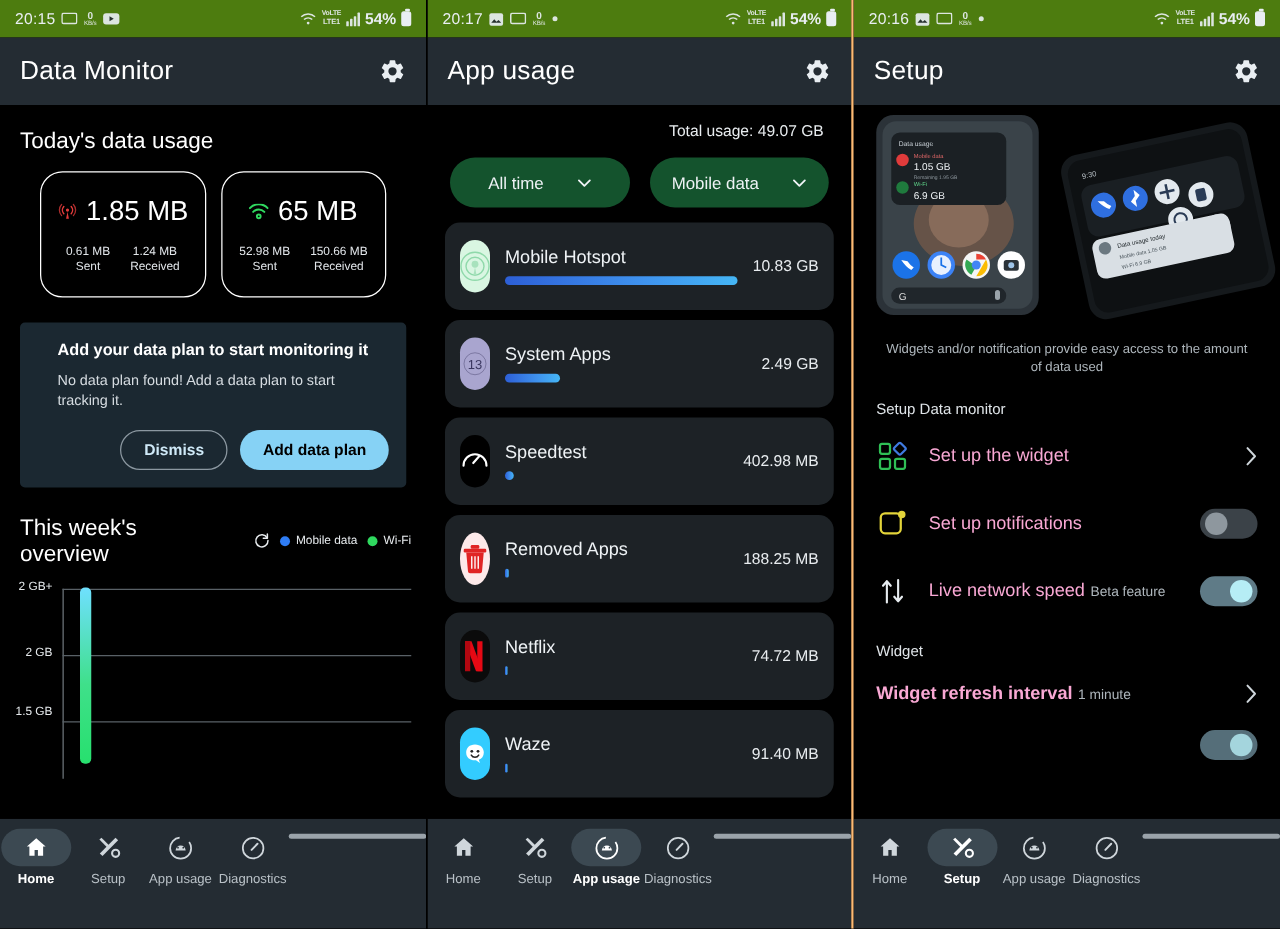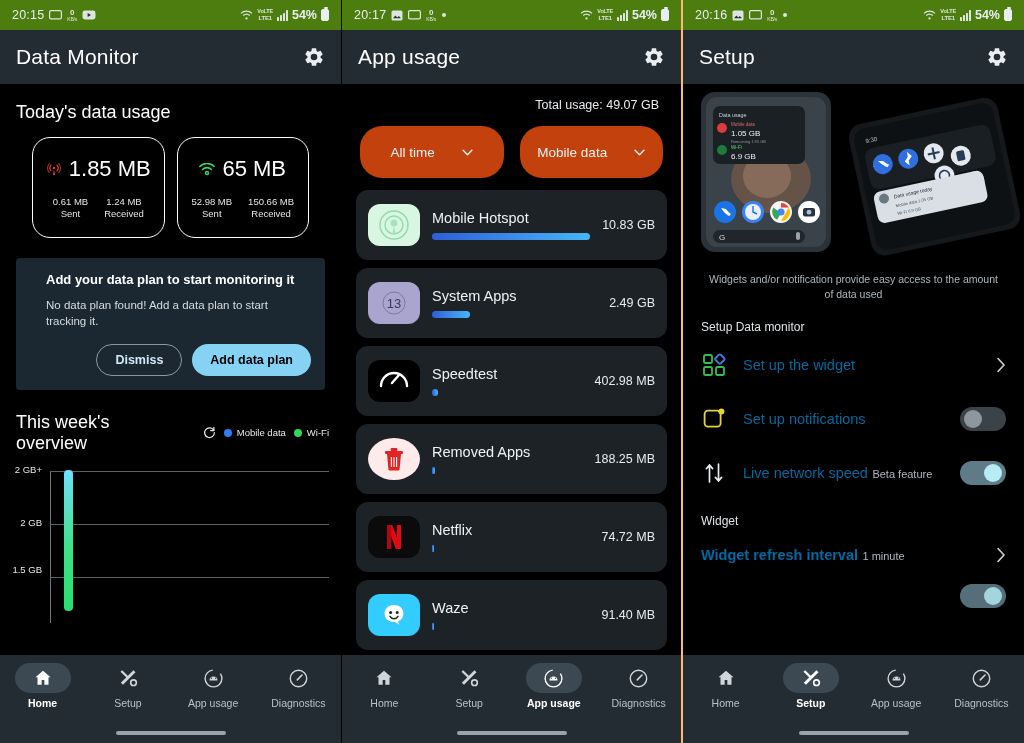--- a/index.html
+++ b/index.html
@@ -141,34 +141,34 @@
     background: linear-gradient(180deg, #6fe0ff 0%, #3fe08a 55%, #27e06e 100%);
   }
 
   
   .total-usage {
     color: #e8ecef; font-size: 12.5px; text-align: right;
     padding: 14px 22px 0 0;
   }
   .filters { display: flex; gap: 16px; padding: 14px 18px 0 18px; }
   .chip {
-    flex: 1 1 0; background: #c2410c; border: none; border-radius: 22px;
-    height: 52px; display: flex; align-items: center; justify-content: center;
+    flex: 1 1 0; background: #14532d; border: none; border-radius: 22px;
+    height: 40px; display: flex; align-items: center; justify-content: center;
     gap: 27px; color: #eef2f5; font-size: 13.5px; font-family: inherit; cursor: pointer;
   }
   .chev { width: 11px; height: 7px; }
 
   .applist { padding: 12px 14px 0 14px; display: flex; flex-direction: column; gap: 8px; }
   .approw {
     background: #1d2226; border-radius: 12px; height: 70px;
     display: flex; align-items: center; padding: 0 12px; gap: 12px; cursor: pointer;
   }
   .appicon {
-    width: 52px; height: 42px; border-radius: 12px; flex: 0 0 auto;
-    display: flex; align-items: center; justify-content: center; overflow: hidden;
+    width: 24px; height: 42px; border-radius: 12px; flex: 0 0 auto;
+    display: flex; align-items: center; justify-content: flex-start; overflow: hidden;
   }
   .appmid { flex: 1 1 auto; min-width: 0; }
   .appname { color: #eef2f5; font-size: 14.5px; margin-bottom: 7px; }
   .appbarbg { height: 7px; border-radius: 4px; background: transparent; width: 100%; }
   .appbarfill {
     height: 7px; border-radius: 4px;
     background: linear-gradient(90deg, #2d5fd6 0%, #3f93ee 60%, #45b6f5 100%);
   }
   .appsize { color: #e8ecef; font-size: 12.5px; flex: 0 0 auto; white-space: nowrap; }
 
@@ -178,38 +178,38 @@
     color: #aeb6bc; font-size: 10.5px; text-align: center; line-height: 1.45;
     padding: 8px 22px 0 22px;
   }
   .grp-title { color: #dfe4e8; font-size: 12px; padding: 18px 18px 4px 18px; }
   .setrow {
     display: flex; align-items: center; gap: 16px;
     padding: 14px 18px; cursor: pointer;
   }
   .seticon { width: 26px; height: 26px; flex: 0 0 auto; display:flex; align-items:center; justify-content:center;}
   .settext { flex: 1 1 auto; min-width: 0; }
-  .settitle { color: #0369a1; font-size: 14.5px; }
+  .settitle { color: #f9a8d4; font-size: 14.5px; }
   .setsub { color: #aeb6bc; font-size: 11px; margin-top: 2px; }
   .arrow { width: 10px; height: 16px; flex: 0 0 auto; }
   .toggle {
     width: 46px; height: 24px; border-radius: 14px; position: relative;
     flex: 0 0 auto; cursor: pointer;
   }
   .toggle.off { background: #3b4248; }
   .toggle.on { background: #5f7b87; }
   .toggle .knob { position: absolute; top: 3px; width: 18px; height: 18px; border-radius: 50%; }
   .toggle.off .knob { left: 4px; background: #8e979e; }
   .toggle.on .knob { right: 4px; background: #b6edf5; }
   .partial-row { padding: 6px 18px; display: flex; align-items: center; opacity: .9; }
 
   
   .bottomnav {
     background: #242c33; height: 88px; flex: 0 0 auto;
-    display: flex; flex-direction: column; padding-top: 8px;
+    display: flex; padding-top: 8px;
   }
   .navitems { display: flex; flex: 1 1 auto; }
   .navitem {
     flex: 1 1 0; display: flex; flex-direction: column; align-items: center;
     gap: 4px; cursor: pointer;
   }
   .navpill {
     width: 56px; height: 30px; border-radius: 16px;
     display: flex; align-items: center; justify-content: center;
   }

